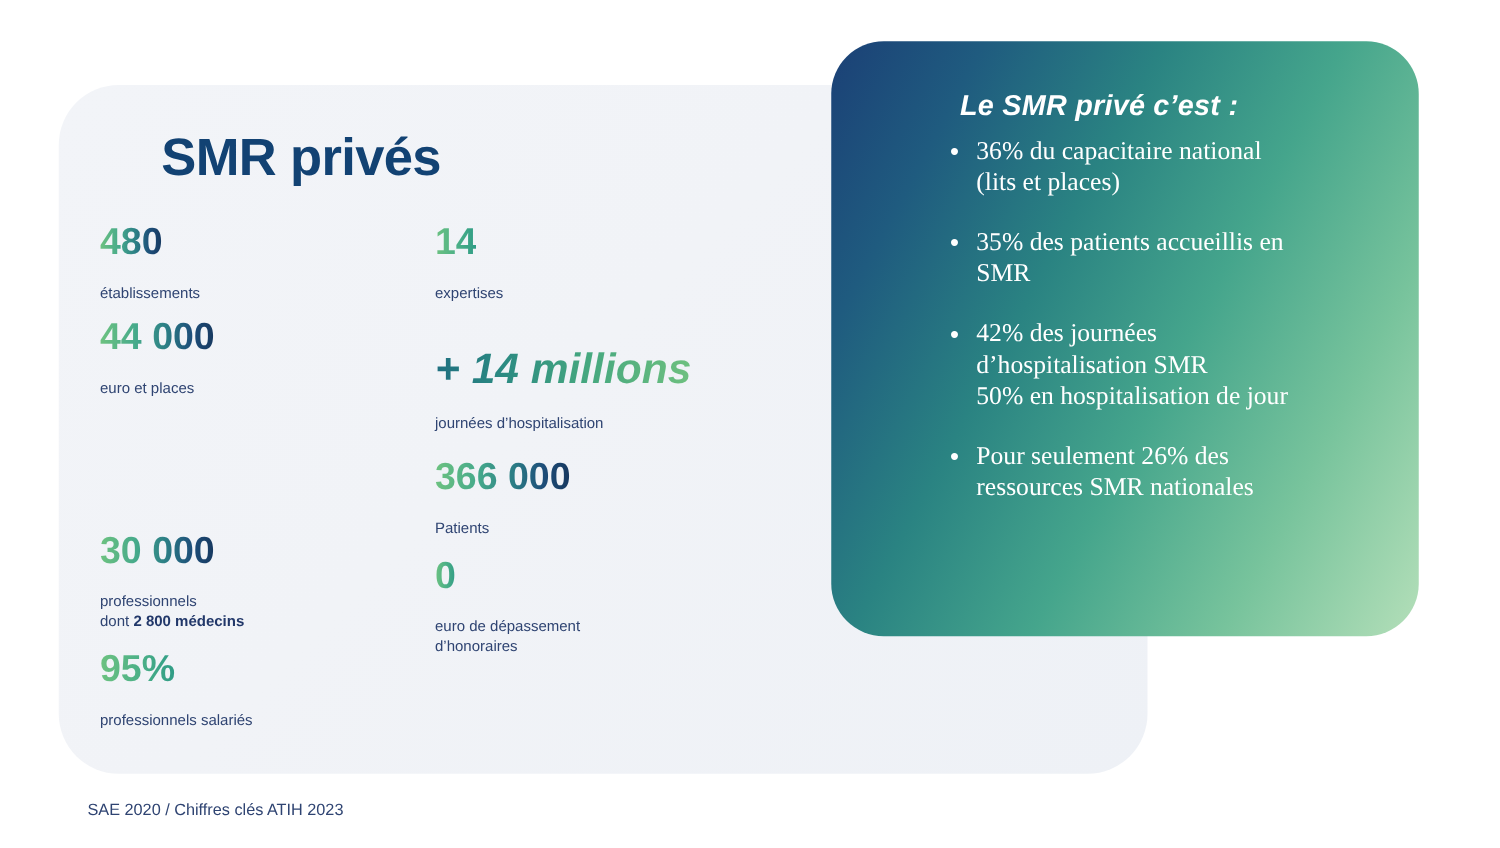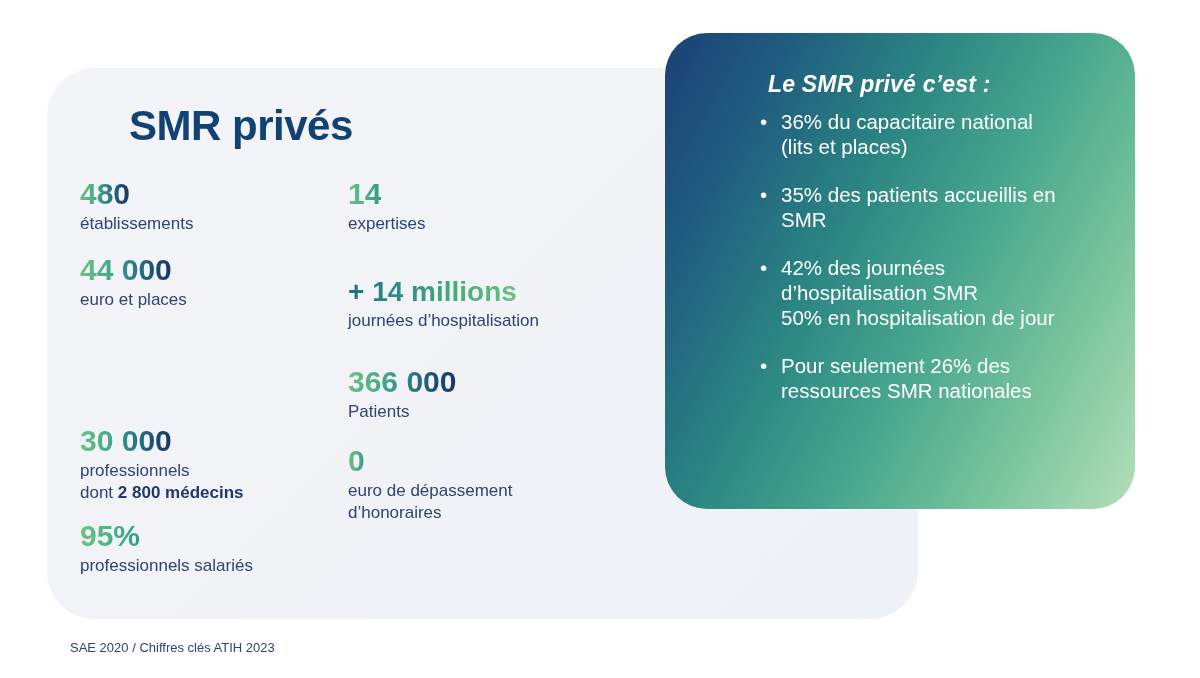--- a/index.html
+++ b/index.html
@@ -59,27 +59,27 @@
   
   .grad-g {
     background-image: linear-gradient(90deg, #6dc280 0%, #4fb287 48%, #2f9c86 100%);
   }
   
   .grad-rev {
     background-image: linear-gradient(90deg, #1f6f80 0%, #2b8a82 26%, #46a87f 60%, #6ec07f 100%);
   }
 
   .sz-32 { font-size: 30px; }
-  .sz-34 { font-size: 28px; }
+  .sz-34 { font-size: 34px; font-style: italic; }
 
   .stat-label {
-    font-size: 17px;
+    font-size: 12px;
     line-height: 1.28;
     color: #2f4472;
-    margin-top: 3px;
+    margin-top: 17px;
     white-space: nowrap;
   }
   .stat-label b { font-weight: bold; color: #22386a; }
 
   
   .s-480      { position: absolute; left: 80px;  top: 178px; }
   .s-44000    { position: absolute; left: 80px;  top: 254px; }
   .s-100      { position: absolute; left: 80px;  top: 332px; }
   .s-30000    { position: absolute; left: 80px;  top: 425px; }
   .s-95       { position: absolute; left: 80px;  top: 520px; }
@@ -135,21 +135,21 @@
   }
   .bullet:last-child { margin-bottom: 0; }
   .bullet .dot {
     position: absolute;
     left: 3px;
     top: 0px;
     font-size: 20.5px;
     line-height: 1.24;
     color: #ffffff;
   }
-  .bullet .txt { display: block; white-space: pre-line; }
+  .bullet .txt { display: block; white-space: pre-line; font-family: Liberation Serif, serif; }
 
   
   .footer {
     position: absolute;
     left: 70px;
     top: 640px;
     font-size: 13px;
     color: #2f4472;
     white-space: nowrap;
   }

